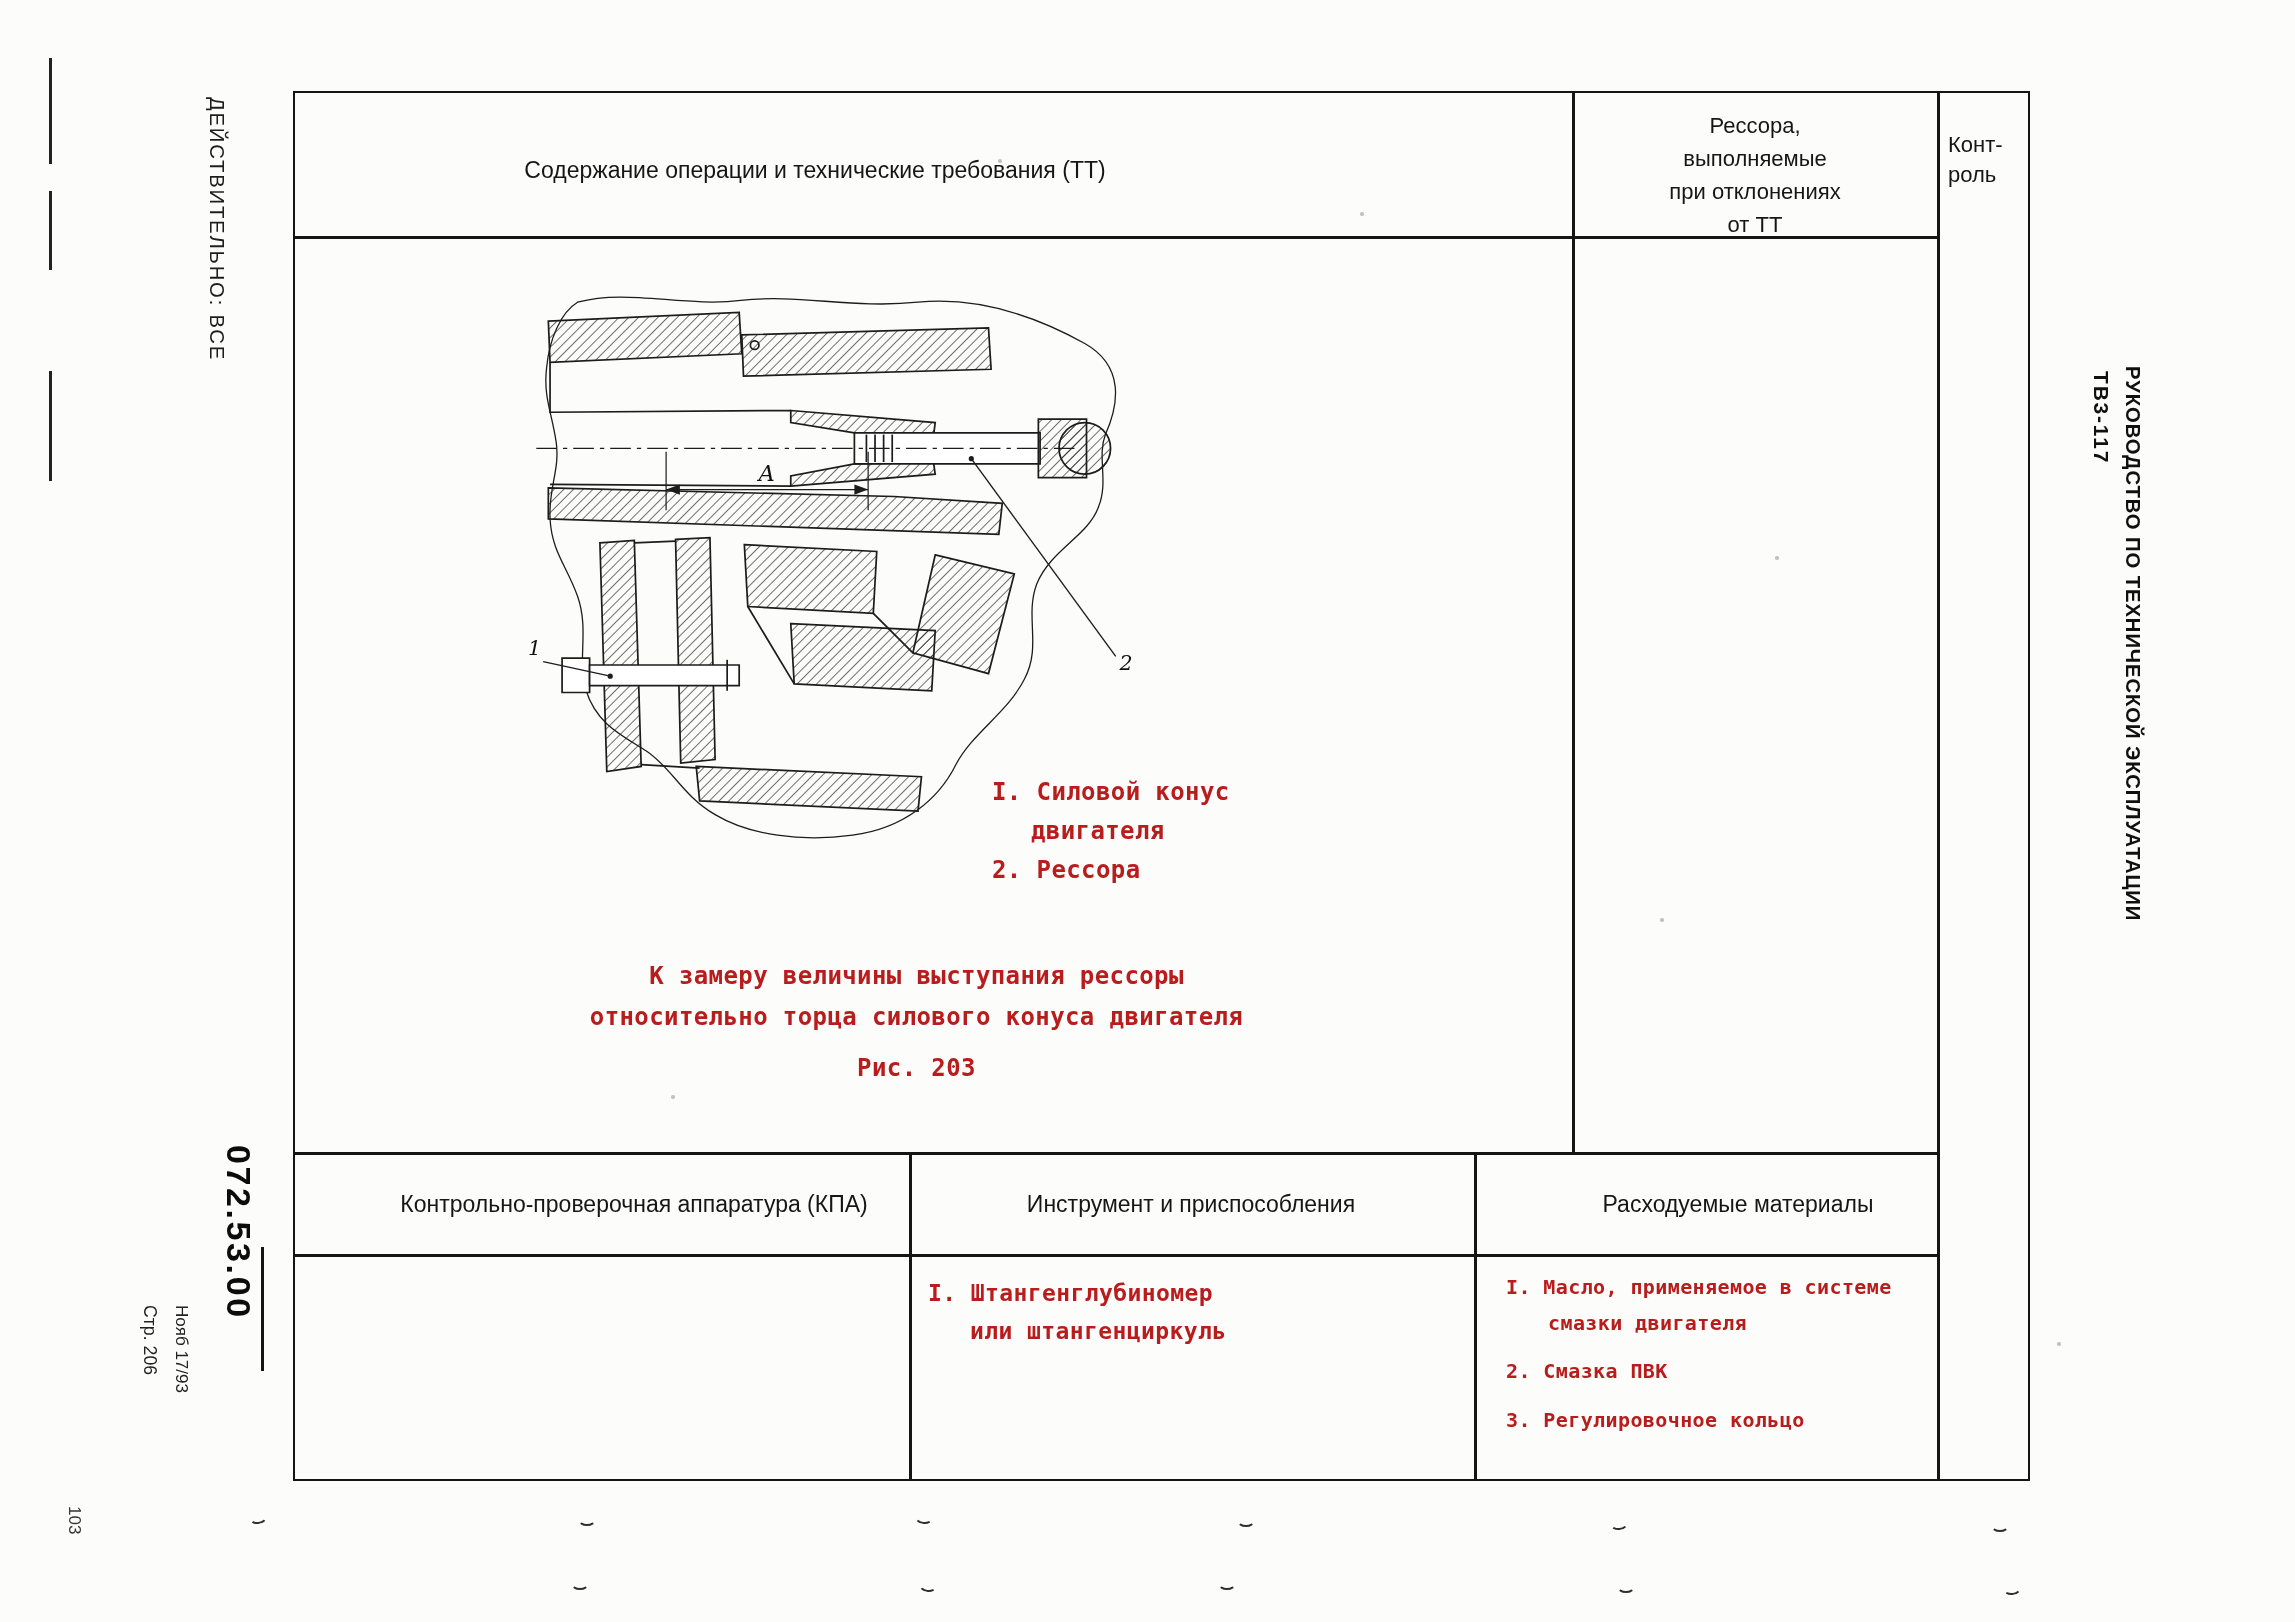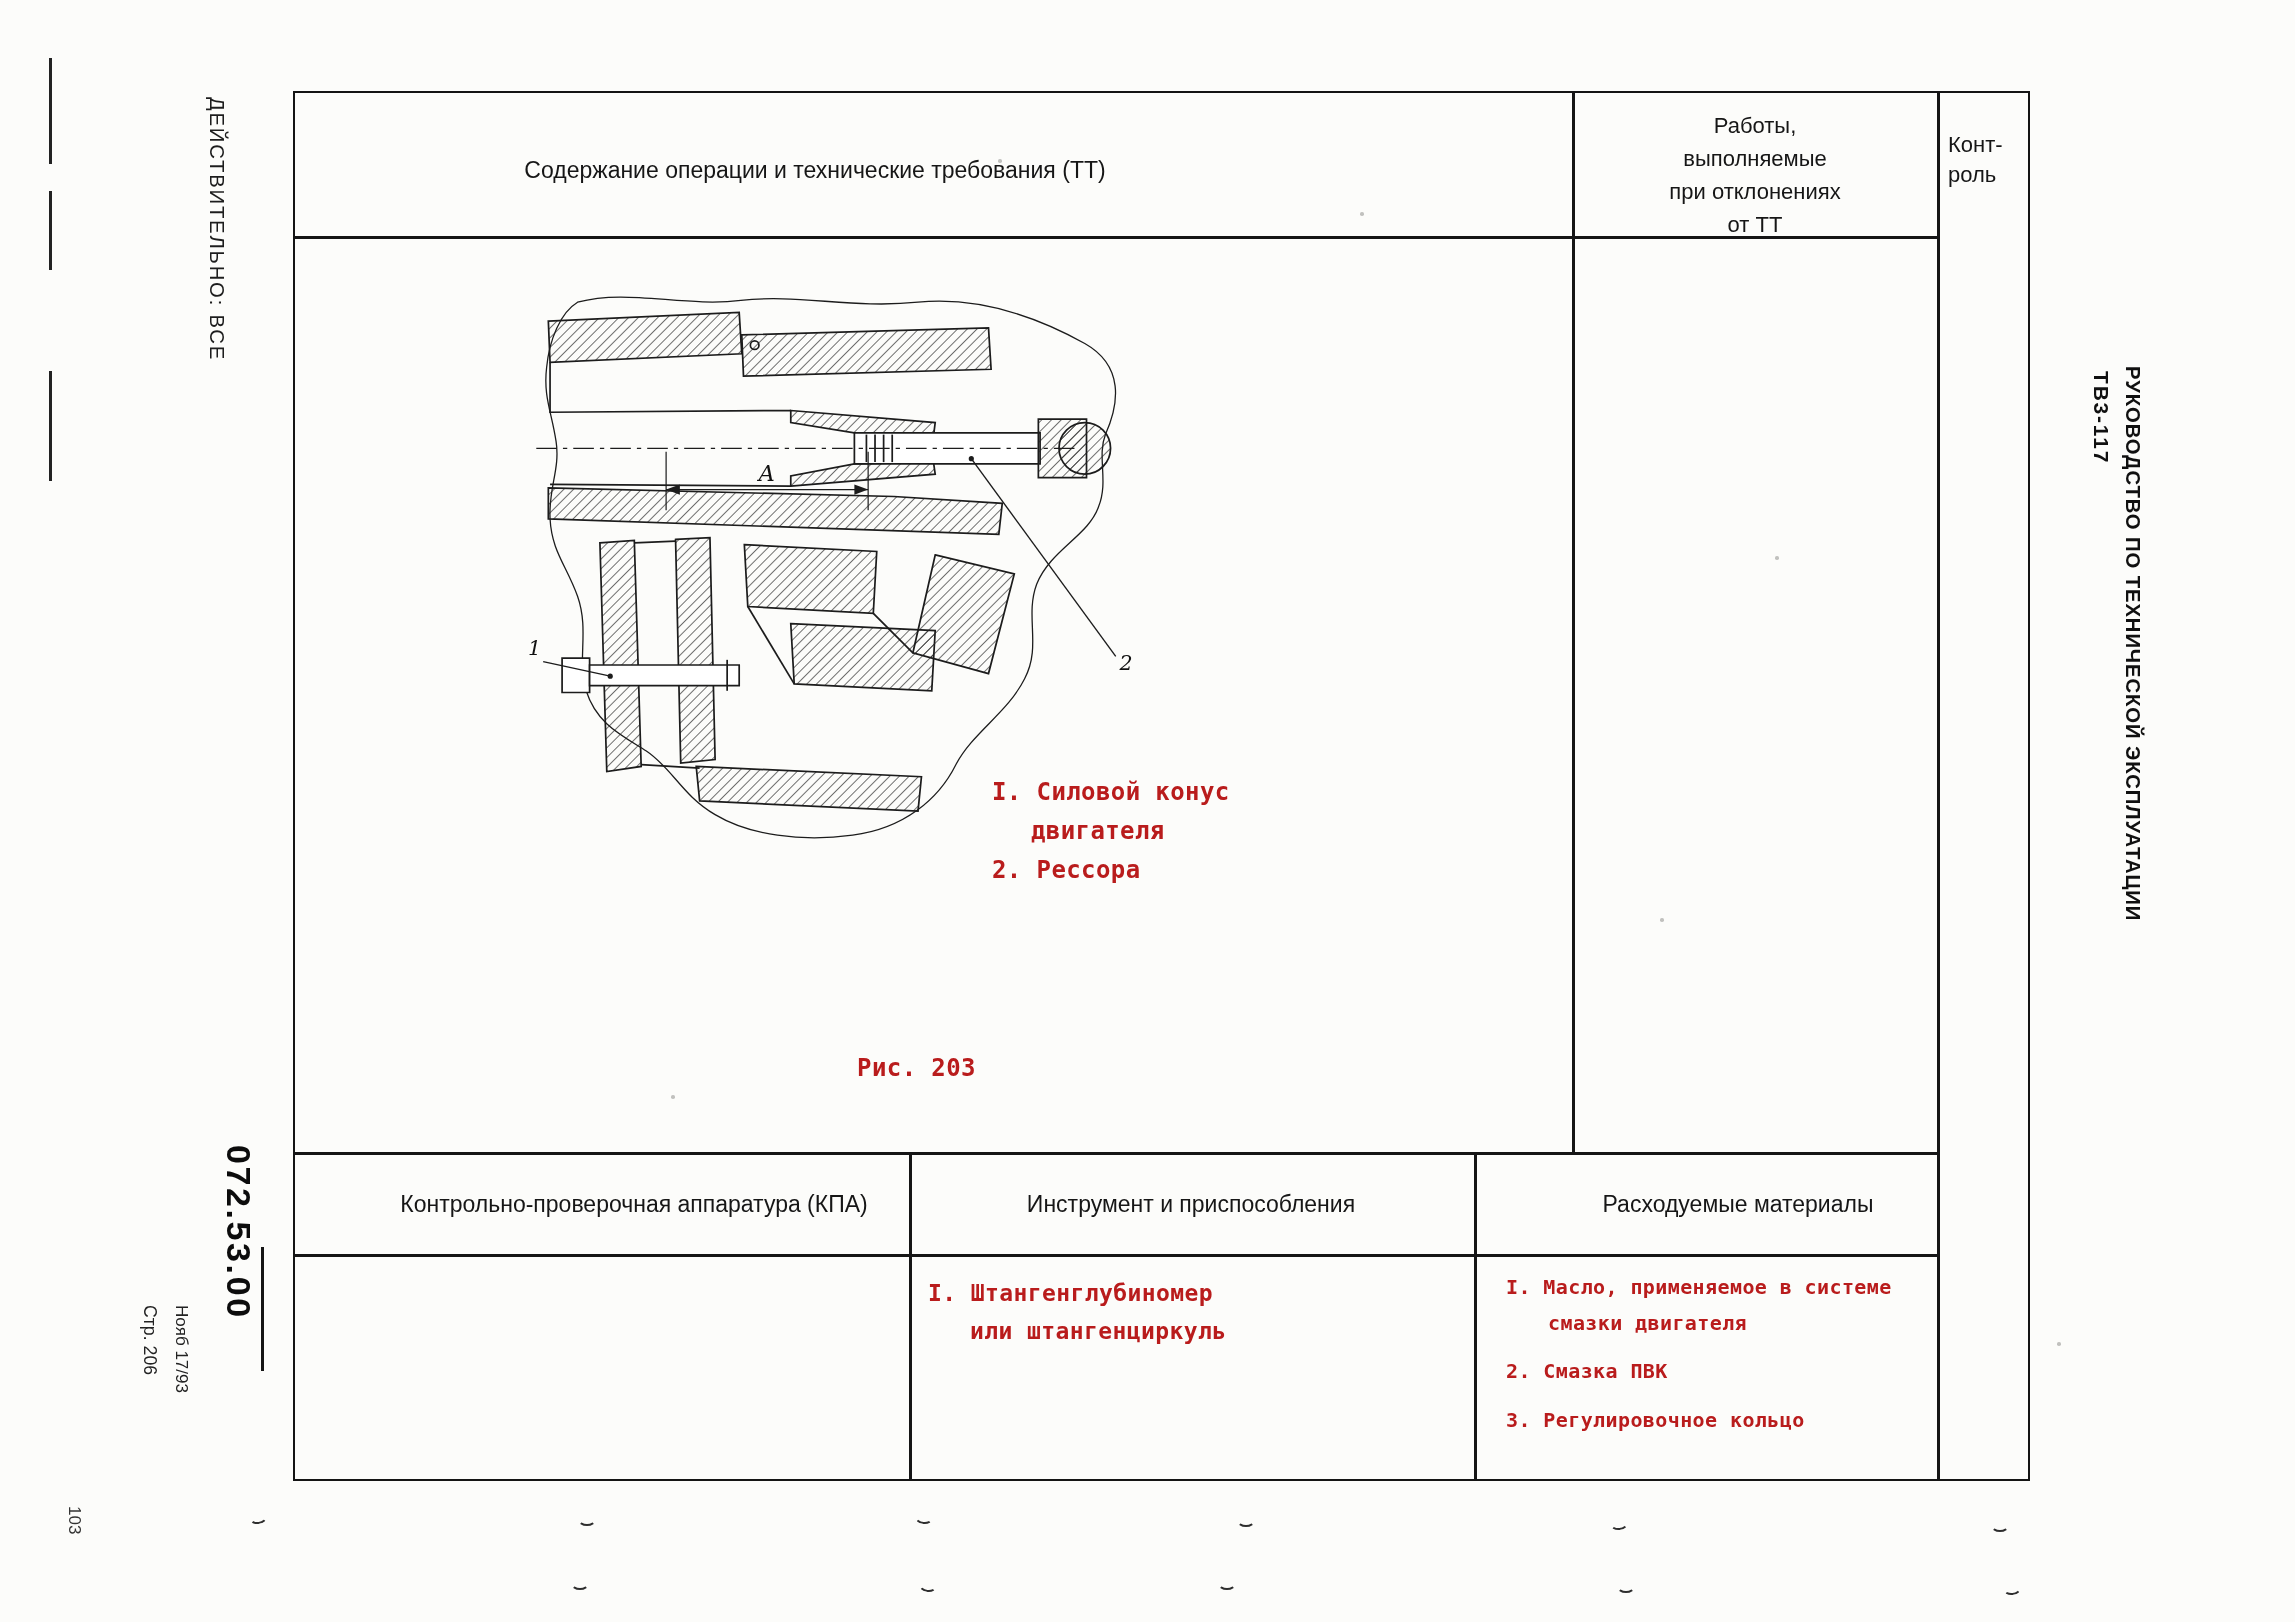--- a/index.html
+++ b/index.html
@@ -65,21 +65,21 @@
     <div class="line" style="left:1277px;top:0;width:2.6px;height:1059px;"></div>
     <div class="line" style="left:1642px;top:0;width:2.6px;height:1386px;"></div>
     <div class="line" style="left:0;top:143px;width:1642px;height:2.6px;"></div>
     <div class="line" style="left:0;top:1059px;width:1642px;height:2.6px;"></div>
     <div class="line" style="left:0;top:1161px;width:1642px;height:2.6px;"></div>
     <div class="line" style="left:614px;top:1059px;width:2.6px;height:328px;"></div>
     <div class="line" style="left:1179px;top:1059px;width:2.6px;height:328px;"></div>
 
     <div class="h-ops sans">Содержание операции и технические требования (ТТ)</div>
     <div class="h-dev sans">
-      <div>Работы,</div>
+      <div>Рессора,</div>
       <div>выполняемые</div>
       <div>при отклонениях</div>
       <div>от ТТ</div>
     </div>
     <div class="h-ctl sans">
       <div>Конт-</div>
       <div>роль</div>
     </div>
 
     <svg class="drawing" viewBox="0 0 745 670">
@@ -147,20 +147,24 @@
       <text x="700" y="448" font-family="DejaVu Serif, serif" font-style="italic" font-size="24" fill="#111" text-anchor="middle">2</text>
       <text x="282" y="228" font-family="DejaVu Serif, serif" font-style="italic" font-size="26" fill="#111" text-anchor="middle">А</text>
     </svg>
 
     <div class="legend mono">
       <div>I. Силовой конус</div>
       <div class="indent">двигателя</div>
       <div>2. Рессора</div>
     </div>
 
+    <div class="caption mono">
+      <div>К замеру величины выступания рессоры</div>
+      <div>относительно торца силового конуса двигателя</div>
+    </div>
     <div class="fignum mono">Рис. 203</div>
 
     <div class="h-bottom sans" style="left:0;width:614px;">Контрольно-проверочная аппаратура (КПА)</div>
     <div class="h-bottom sans" style="left:614px;width:500px;">Инструмент и приспособления</div>
     <div class="h-bottom sans" style="left:1179px;width:464px;">Расходуемые материалы</div>
 
     <div class="tools mono">
       <div>I. Штангенглубиномер</div>
       <div class="l2">или штангенциркуль</div>
     </div>

